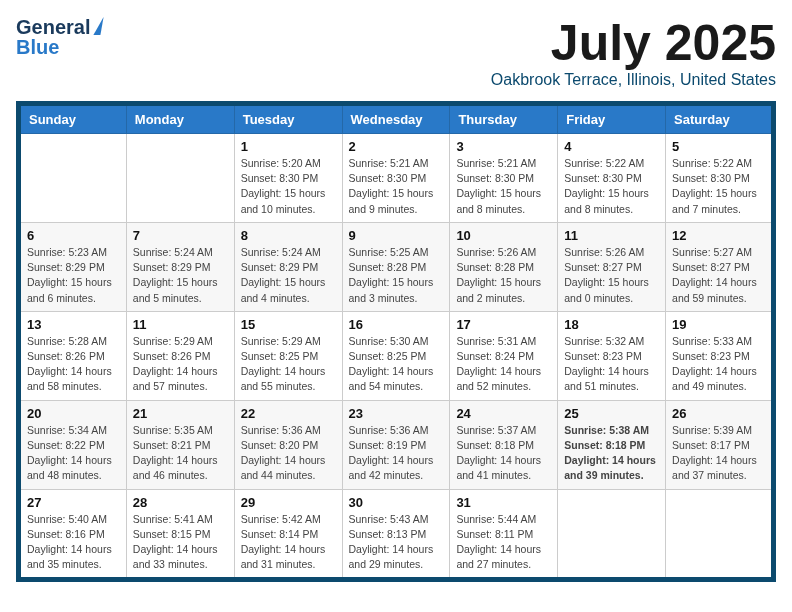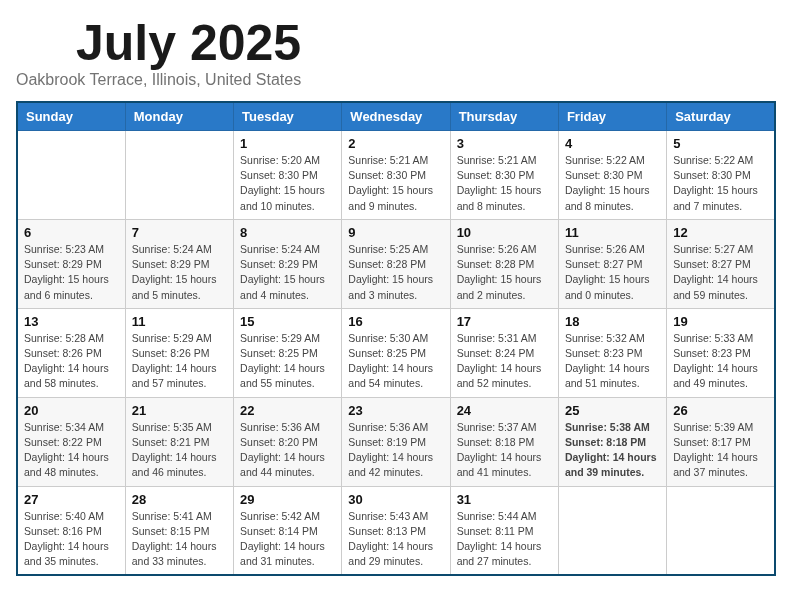--- a/index.html
+++ b/index.html
@@ -31,27 +31,27 @@
       text-align: right;
     }
     .month-title {
       font-size: 50px;
       font-weight: bold;
       color: #1a1a1a;
       line-height: 1.1;
     }
     .location-title {
       font-size: 16px;
-      color: #737373;
+      color: #0c4a6e;
       font-weight: normal;
     }
     .calendar {
       width: 100%;
       border-collapse: collapse;
-      border: 2px solid #0c4a6e;
+      border: 5px solid #0c4a6e;
     }
     .calendar th {
       background-color: #2979c8;
       color: #fff;
       text-align: left;
       padding: 6px 8px;
       font-size: 13px;
       font-weight: bold;
       border: 1px solid #2468a8;
     }
@@ -76,20 +76,29 @@
       line-height: 1.45;
     }
     .row-even td { background: #f7f7f7; }
     .row-odd td { background: #fff; }
     .empty { background: #fff !important; }
   </style>
 </head>
 <body>
 
 <div class="header">
+  <div class="logo">
+    <div style="display:flex;align-items:center;gap:2px;">
+      <span class="logo-text">
+        <span style="color:#1a3a5c;">General</span>
+      </span>
+      <span style="display:inline-block;width:0;height:0;border-left:7px solid transparent;border-right:0px solid transparent;border-bottom:18px solid #2979c8;transform:skewX(-10deg);margin-left:3px;margin-top:-2px;"></span>
+    </div>
+    <span class="logo-text" style="color:#2979c8;font-size:20px;font-weight:bold;margin-top:-2px;">Blue</span>
+  </div>
   <div class="title-block">
     <div class="month-title">July 2025</div>
     <div class="location-title">Oakbrook Terrace, Illinois, United States</div>
   </div>
 </div>
 
 <table class="calendar">
   <thead>
     <tr>
     <th>Sunday</th>

